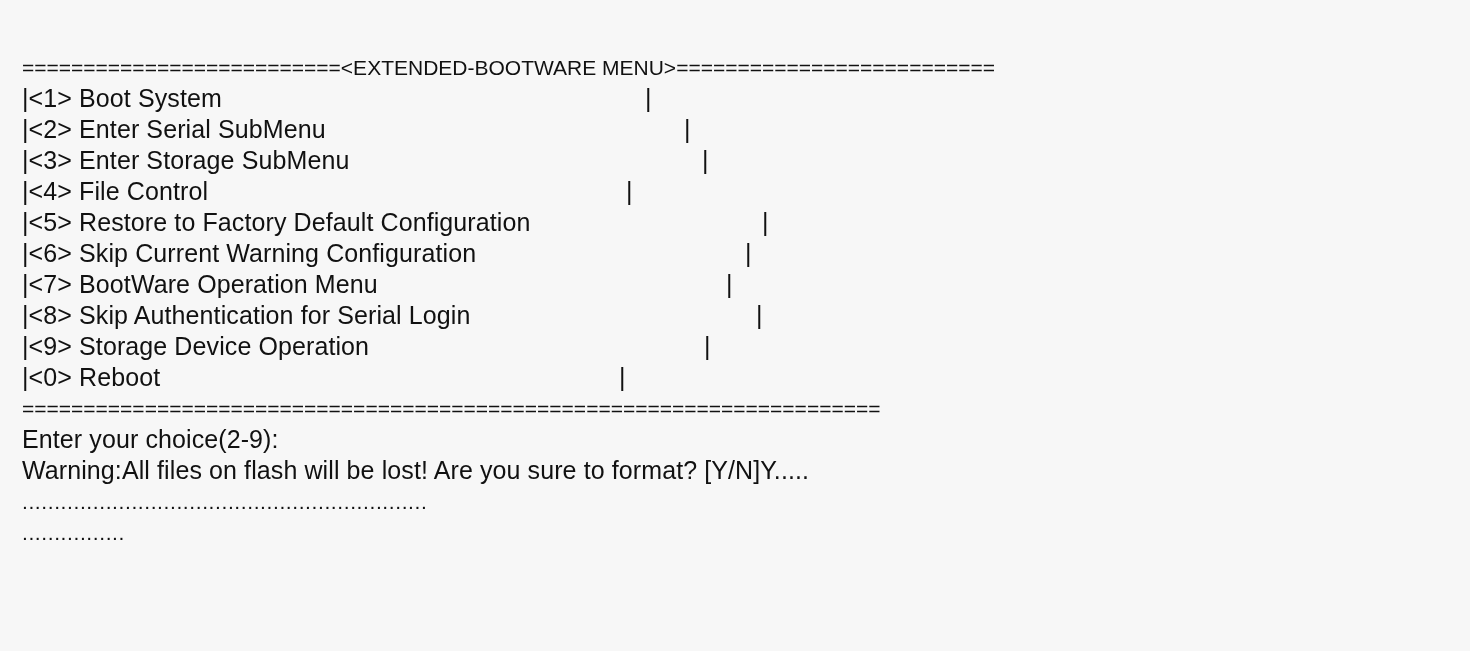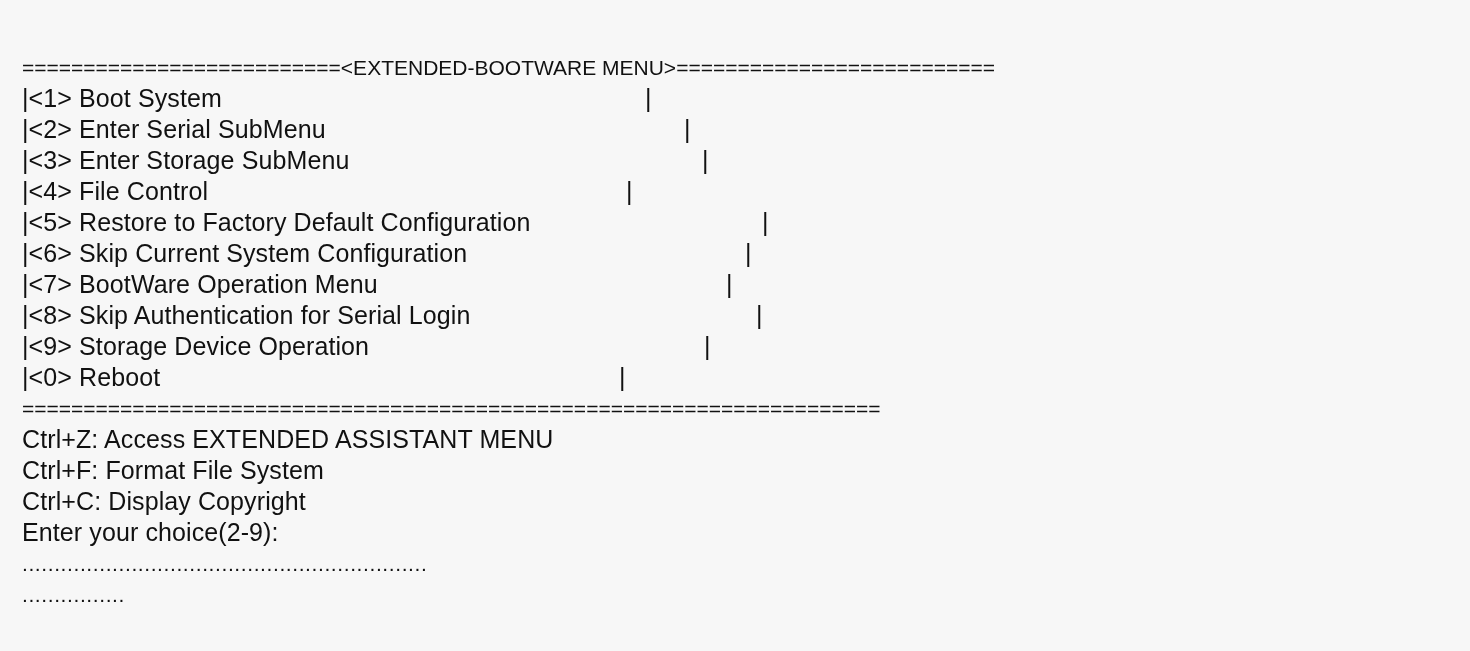--- a/index.html
+++ b/index.html
@@ -69,35 +69,31 @@
   <div class="spacer-top"></div>
 
   <div class="console-line rule-line"><span>==========================</span><span>&lt;EXTENDED-BOOTWARE MENU&gt;</span><span>==========================</span></div>
 
   <div id="menu-rows">
       <div class="console-line menu-row"><span>|</span><span class="menu-label">&lt;1&gt;</span><span> </span><span class="menu-label">Boot System</span><span class="menu-rule" style="left: 645px;">|</span></div>
       <div class="console-line menu-row"><span>|</span><span class="menu-label">&lt;2&gt;</span><span> </span><span class="menu-label">Enter Serial SubMenu</span><span class="menu-rule" style="left: 684px;">|</span></div>
       <div class="console-line menu-row"><span>|</span><span class="menu-label">&lt;3&gt;</span><span> </span><span class="menu-label">Enter Storage SubMenu</span><span class="menu-rule" style="left: 702px;">|</span></div>
       <div class="console-line menu-row"><span>|</span><span class="menu-label">&lt;4&gt;</span><span> </span><span class="menu-label">File Control</span><span class="menu-rule" style="left: 626px;">|</span></div>
       <div class="console-line menu-row"><span>|</span><span class="menu-label">&lt;5&gt;</span><span> </span><span class="menu-label">Restore to Factory Default Configuration</span><span class="menu-rule" style="left: 762px;">|</span></div>
-      <div class="console-line menu-row"><span>|</span><span class="menu-label">&lt;6&gt;</span><span> </span><span class="menu-label">Skip Current System Configuration</span><span class="menu-rule" style="left: 745px;">|</span></div>
+      <div class="console-line menu-row"><span>|</span><span class="menu-label">&lt;6&gt;</span><span> </span><span class="menu-label">Skip Current Warning Configuration</span><span class="menu-rule" style="left: 745px;">|</span></div>
       <div class="console-line menu-row"><span>|</span><span class="menu-label">&lt;7&gt;</span><span> </span><span class="menu-label">BootWare Operation Menu</span><span class="menu-rule" style="left: 726px;">|</span></div>
       <div class="console-line menu-row"><span>|</span><span class="menu-label">&lt;8&gt;</span><span> </span><span class="menu-label">Skip Authentication for Serial Login</span><span class="menu-rule" style="left: 756px;">|</span></div>
       <div class="console-line menu-row"><span>|</span><span class="menu-label">&lt;9&gt;</span><span> </span><span class="menu-label">Storage Device Operation</span><span class="menu-rule" style="left: 704px;">|</span></div>
       <div class="console-line menu-row"><span>|</span><span class="menu-label">&lt;0&gt;</span><span> </span><span class="menu-label">Reboot</span><span class="menu-rule" style="left: 619px;">|</span></div>
     </div>
 
   <div class="console-line rule-line">======================================================================</div>
 
-  <div id="shortcut-rows">
-      <div class="console-line">Ctrl+Z: Access EXTENDED ASSISTANT MENU</div>
-      <div class="console-line">Ctrl+F: Format File System</div>
-      <div class="console-line">Ctrl+C: Display Copyright</div>
-    </div>
 
   <div class="console-line">Enter your choice(2-9):</div>
 
+  <div class="console-line">Warning:All files on flash will be lost! Are you sure to format? [Y/N]Y.....</div>
 
   <div class="console-line dots-line">...............................................................</div>
   <div class="console-line dots-line">................</div>
 
 
 </div>
 
 </body></html>

